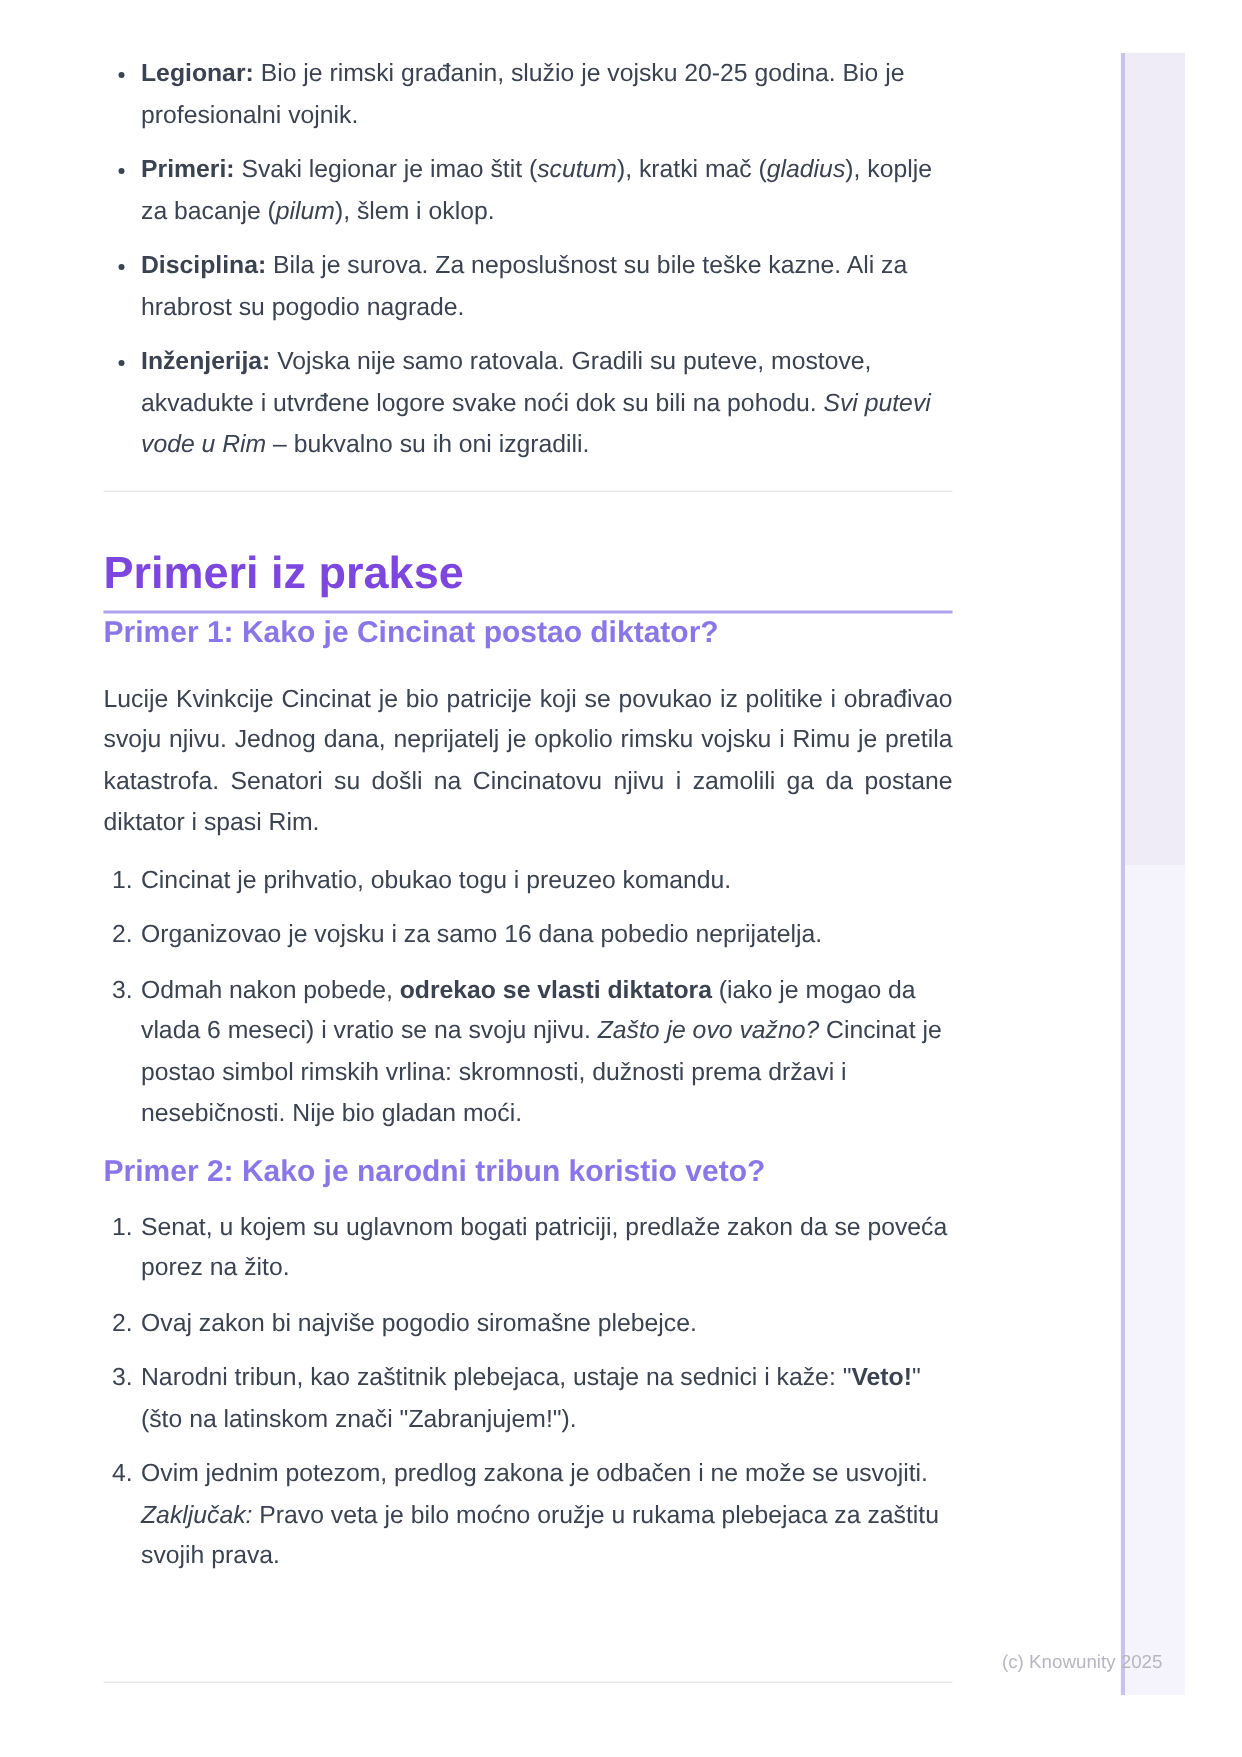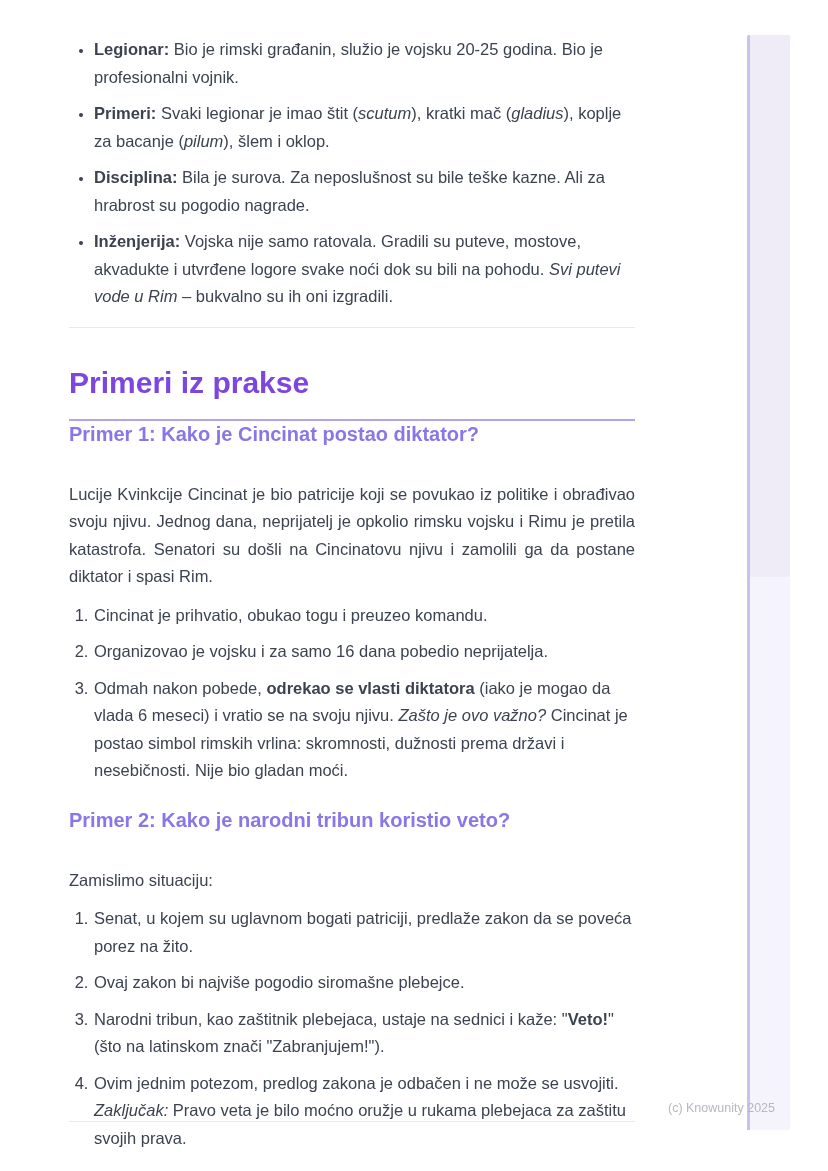--- a/index.html
+++ b/index.html
@@ -31,34 +31,34 @@
     border-top:1px solid var(--divider, #e8e8ed);
     margin-top:16px;
   }
 
   h1.section-title {
     margin-top:37px;
     font-size:30px;
     line-height:36px;
     font-weight:bold;
     color:var(--accent, #7c46df);
-    padding-bottom:18px;
+    padding-bottom:6px;
     border-bottom:2px solid var(--underline, #b2a3ee);
   }
 
   h2.example-heading {
     font-size:20px;
     line-height:26px;
     font-weight:bold;
     color:var(--subheading, #8a76e8);
   }
   .h2-first { }
-  .h2-second { margin-top:22px; }
+  .h2-second { margin-top:11px; }
 
-  p.example-intro { margin-top:34px; }
+  p.example-intro { margin-top:18px; }
   p.justified { text-align:justify; }
 
   ol.steps { margin-top:11px; padding-left:24px; }
   ol.steps li { margin-bottom:9px; padding-left:1px; }
 
   .bottom-divider {
     position:absolute;
     left:69px; top:1121px;
     width:566px;
     border:none;
@@ -111,21 +111,20 @@
   <p class="example-intro justified">Lucije Kvinkcije Cincinat je bio patricije koji se povukao iz politike i obrađivao svoju njivu. Jednog dana, neprijatelj je opkolio rimsku vojsku i Rimu je pretila katastrofa. Senatori su došli na Cincinatovu njivu i zamolili ga da postane diktator i spasi Rim.</p>
 
   <ol class="steps">
     <li><span>Cincinat je prihvatio, obukao togu i preuzeo komandu.</span></li>
     <li><span>Organizovao je vojsku i za samo 16 dana pobedio neprijatelja.</span></li>
     <li><span>Odmah nakon pobede, </span><span class="b">odrekao se vlasti diktatora</span><span> (iako je mogao da vlada 6 meseci) i vratio se na svoju njivu. </span><span class="i">Zašto je ovo važno?</span><span> Cincinat je postao simbol rimskih vrlina: skromnosti, dužnosti prema državi i nesebičnosti. Nije bio gladan moći.</span></li>
   </ol>
 
   <h2 class="example-heading h2-second">Primer 2: Kako je narodni tribun koristio veto?</h2>
 
-  <p class="example-intro">Zamislimo situaciju:</p>
 
   <ol class="steps">
     <li><span>Senat, u kojem su uglavnom bogati patriciji, predlaže zakon da se poveća porez na žito.</span></li>
     <li><span>Ovaj zakon bi najviše pogodio siromašne plebejce.</span></li>
     <li><span>Narodni tribun, kao zaštitnik plebejaca, ustaje na sednici i kaže: "</span><span class="b">Veto!</span><span>" (što na latinskom znači "Zabranjujem!").</span></li>
     <li><span>Ovim jednim potezom, predlog zakona je odbačen i ne može se usvojiti. </span><span class="i">Zaključak:</span><span> Pravo veta je bilo moćno oružje u rukama plebejaca za zaštitu svojih prava.</span></li>
   </ol>
 
 </main>
 

